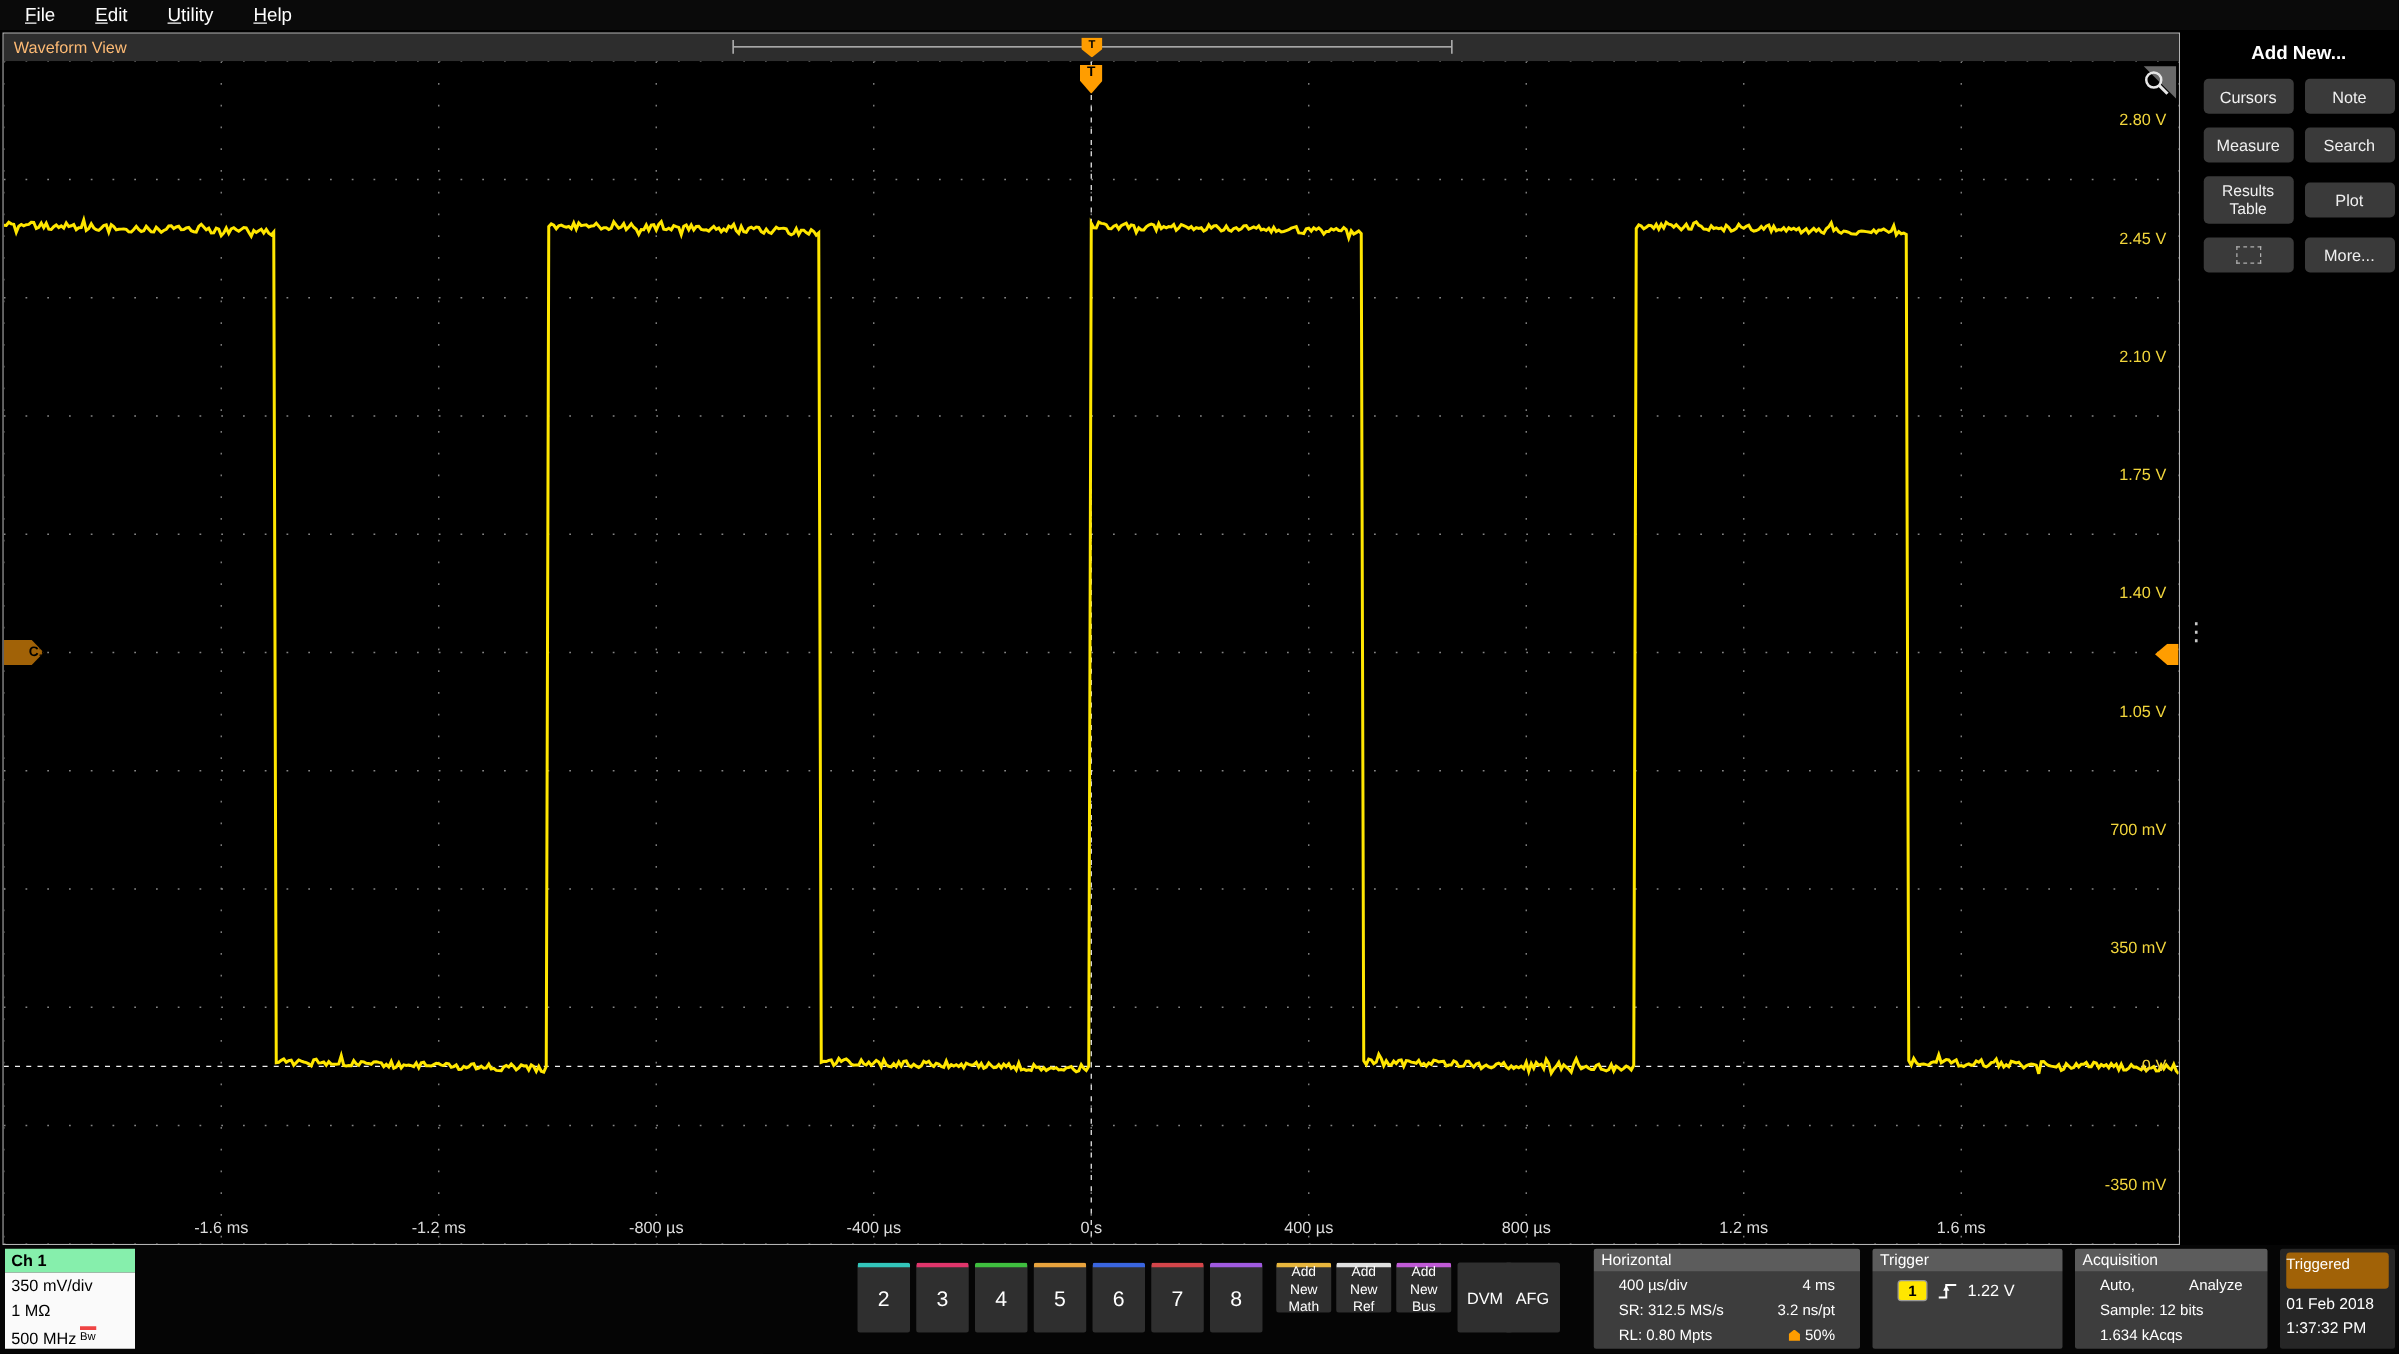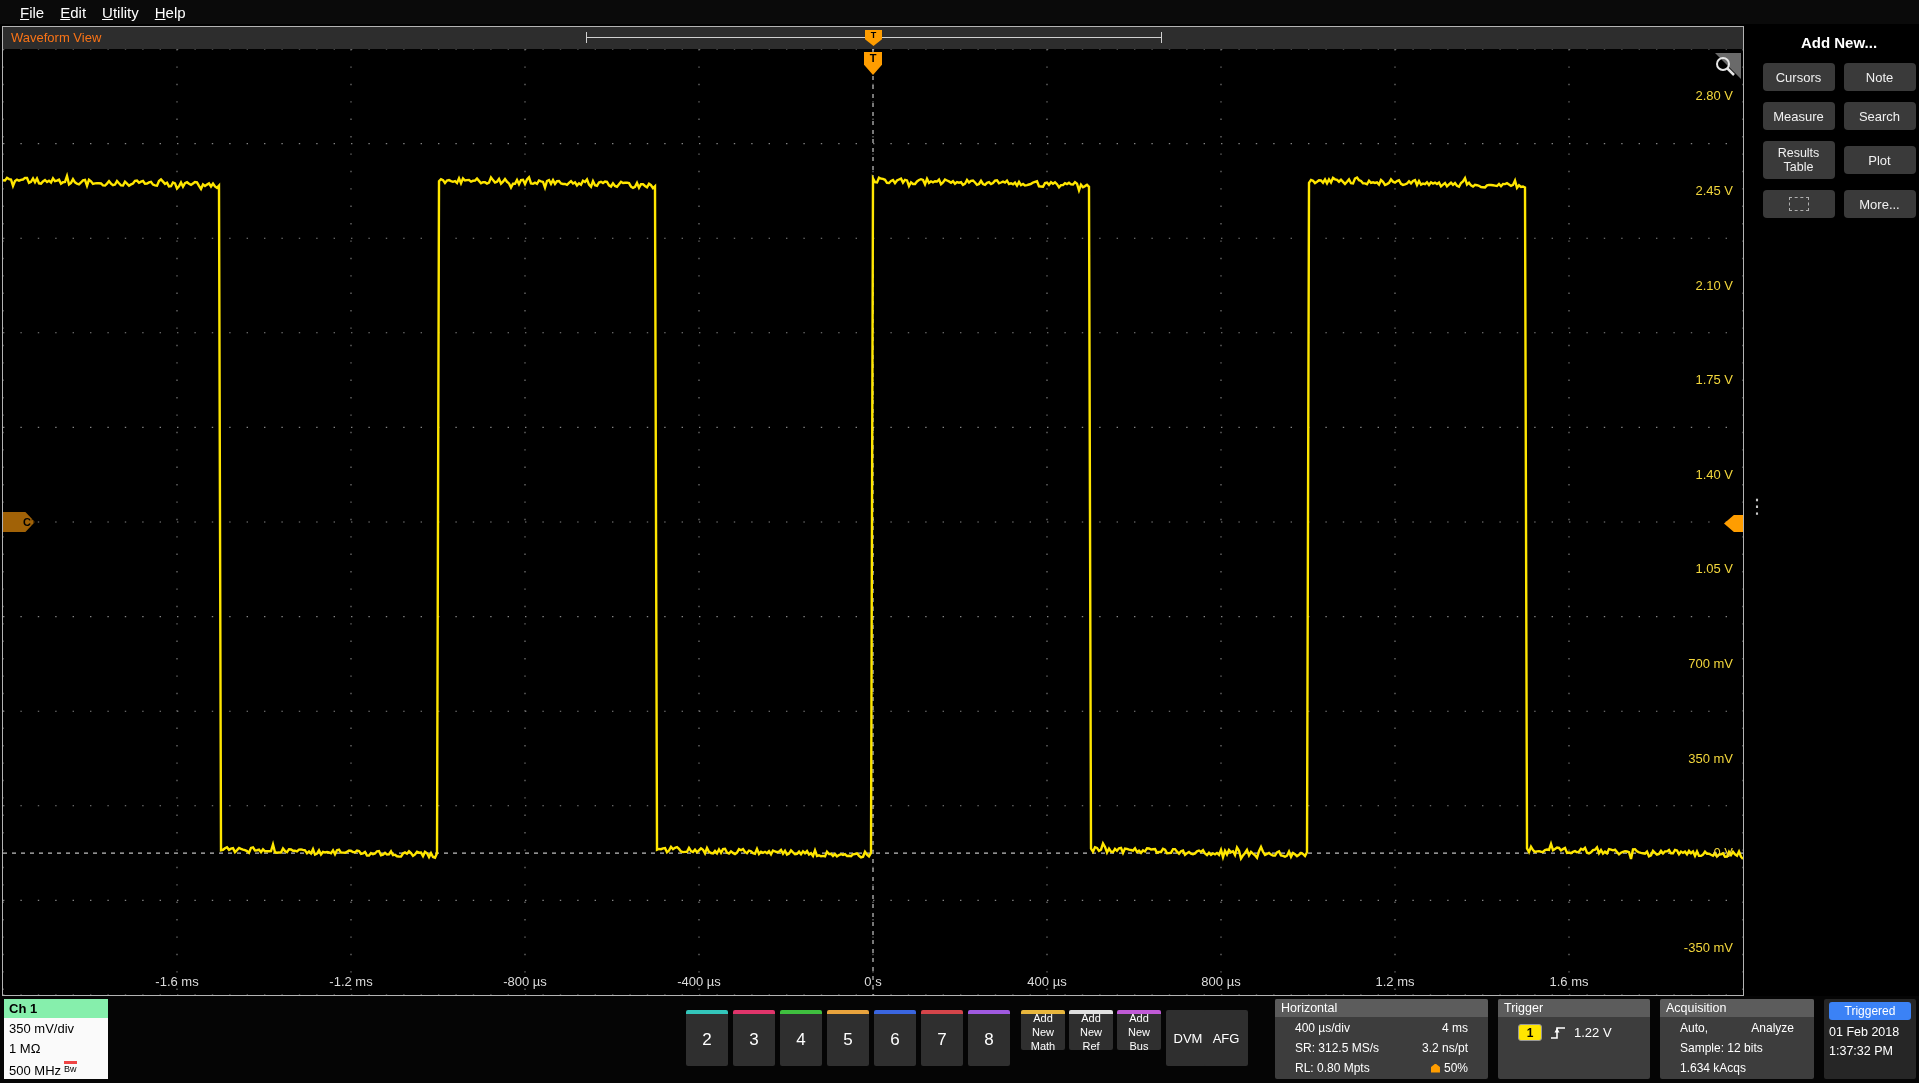--- a/index.html
+++ b/index.html
@@ -1,26 +1,26 @@
 <!DOCTYPE html>
 <html><head>
 <meta charset="utf-8">
 <style>
   html,body{margin:0;padding:0;}
   body{width:1919px;height:1083px;background:#000;font-family:"Liberation Sans",sans-serif;position:relative;overflow:hidden;color:#fff;}
 
   
-  .menu-bar{position:absolute;top:0;left:0;width:100%;height:24px;background:#0a0a0a;display:flex;align-items:center;padding-left:20px;gap:16px;box-sizing:border-box;}
+  .menu-bar{position:absolute;top:0;left:0;width:100%;height:24px;background:#0a0a0a;display:flex;align-items:center;padding-left:20px;gap:32px;box-sizing:border-box;}
   .menu-item{display:inline-block;font-size:15px;color:#fff;cursor:default;}
   .menu-item::first-letter{text-decoration:underline;}
 
   
   .wv{position:absolute;left:2px;top:26px;width:1740px;height:968px;border:1px solid #b3b3b3;background:#000;}
   .wv-titlebar{position:relative;height:22px;background:#2d2d2d;}
-  .wv-title{font-size:13px;line-height:22px;padding-left:8px;color:#f97316;}
+  .wv-title{font-size:13px;line-height:22px;padding-left:8px;color:#fdba74;}
   .record-bracket{position:absolute;left:583px;top:5px;width:574px;height:11px;border-left:1px solid #d0d0d0;border-right:1px solid #d0d0d0;}
   .record-bracket::before{content:"";position:absolute;left:0;right:0;top:5px;border-top:1px solid #d0d0d0;}
   .strip-t{position:absolute;left:862px;top:3px;width:17px;height:16px;background:#ff9d00;clip-path:polygon(0 0,100% 0,100% 58%,50% 100%,0 58%);color:#000;font-size:9px;font-weight:bold;text-align:center;line-height:10px;z-index:2;}
   .wv-plot{position:relative;width:100%;height:946px;background:#000;overflow:hidden;}
   svg.plot{position:absolute;left:0;top:0;width:100%;height:100%;display:block;}
   .gridline{stroke:#848484;stroke-width:1.1;stroke-dasharray:1.4 16;}
   .refline{stroke:#efefef;stroke-width:1;stroke-dasharray:4 5;}
   .wave{fill:none;stroke:#ffe600;stroke-width:2.4;}
   .ytick{fill:#f2d63c;font-size:13px;font-family:"Liberation Sans",sans-serif;text-anchor:end;}
   .xtick{fill:#dcdcdc;font-size:13px;font-family:"Liberation Sans",sans-serif;text-anchor:middle;}
@@ -55,21 +55,21 @@
   .info-body{padding:1px 20px;}
   .info-row{display:flex;justify-content:space-between;font-size:12px;line-height:20px;}
   #horizontal{left:1275px;width:213px;}
   #trigger{left:1498px;width:152px;}
   #acquisition{left:1660px;width:154px;}
   .trig-row{display:flex;align-items:center;gap:7px;padding-top:6px;font-size:13px;}
   .trig-src{width:24px;height:17px;background:#ffe600;color:#000;font-weight:bold;font-size:12px;border-radius:3px;display:flex;align-items:center;justify-content:center;border:1px solid #999;box-sizing:border-box;}
   .exp-icon{width:9px;height:9px;background:#ff9d00;clip-path:polygon(50% 0,100% 40%,100% 100%,0 100%,0 40%);display:inline-block;margin-right:4px;}
   .ha{display:flex;align-items:center;}
   .status-box{position:absolute;left:1824px;top:3px;width:92px;height:80px;background:#262626;border-radius:2px;padding:3px 5px;box-sizing:border-box;}
-  .trig-state{background:#3b82f6;color:#fff;font-size:12px;height:18px;line-height:18px;text-align:center;border-radius:3px;margin-bottom:3px;}
+  .trig-state{background:#a16207;color:#fff;font-size:12px;height:29px;line-height:18px;border-radius:3px;margin-bottom:3px;}
   .status-line{font-size:12.5px;line-height:19px;color:#fff;}
 </style>
 </head>
 <body>
 
 <div class="menu-bar">
   <span class="menu-item">File</span>
   <span class="menu-item">Edit</span>
   <span class="menu-item">Utility</span>
   <span class="menu-item">Help</span>

